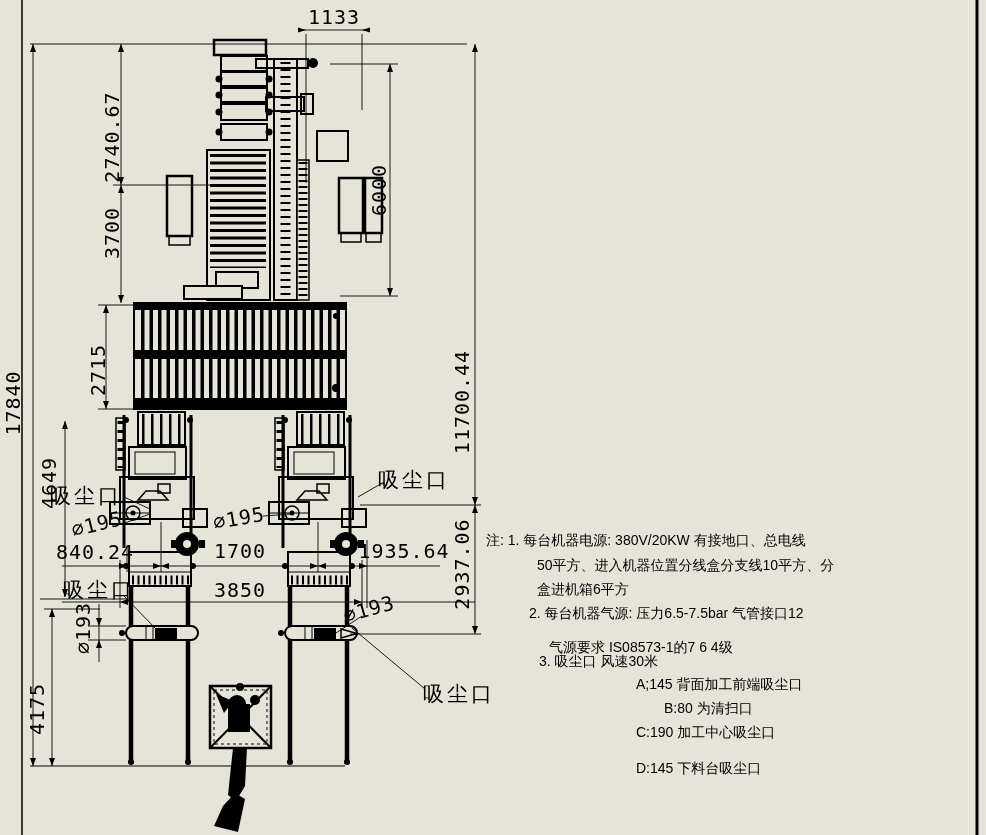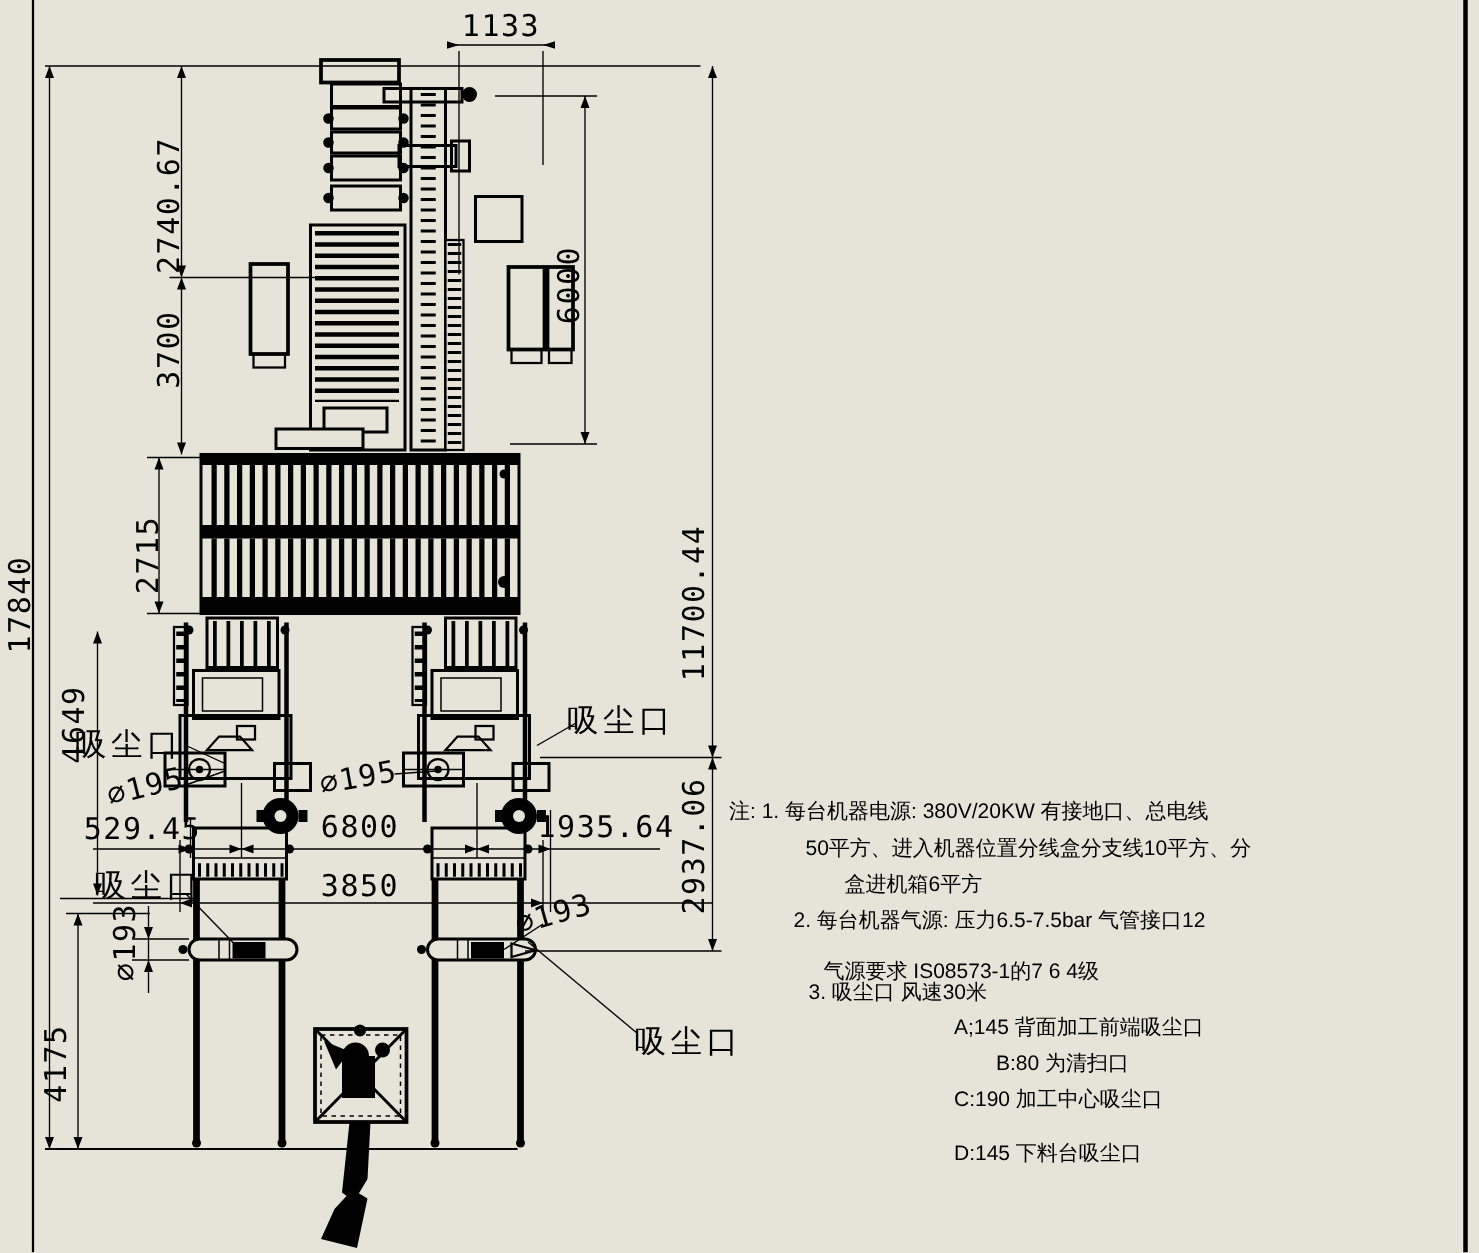--- a/index.html
+++ b/index.html
@@ -246,34 +246,34 @@
 <div class="lbl v" style="left:98px;top:370px;">2715</div>
 <div class="lbl v" style="left:13px;top:403px;">17840</div>
 <div class="lbl v" style="left:462px;top:402px;">11700.44</div>
 <div class="lbl v" style="left:462px;top:564px;">2937.06</div>
 <div class="lbl v" style="left:49px;top:483px;">4649</div>
 <div class="lbl v" style="left:37px;top:709px;">4175</div>
 <div class="lbl v" style="left:83px;top:628px;">∅193</div>
 <div class="lbl" style="left:97px;top:524px;transform:translate(-50%,-50%) rotate(-14deg);">∅195</div>
 <div class="lbl" style="left:239px;top:518px;transform:translate(-50%,-50%) rotate(-10deg);">∅195</div>
 <div class="lbl" style="left:369px;top:609px;transform:translate(-50%,-50%) rotate(-16deg);">∅193</div>
-<div class="lbl" style="left:95px;top:552px;">529.45</div>
-<div class="lbl" style="left:240px;top:551px;">6800</div>
+<div class="lbl" style="left:95px;top:552px;">840.24</div>
+<div class="lbl" style="left:240px;top:551px;">1700</div>
 <div class="lbl" style="left:404px;top:551px;">1935.64</div>
 <div class="lbl" style="left:240px;top:590px;">3850</div>
 
 <div class="lbl cjk" style="left:86px;top:496px;">吸尘口</div>
 <div class="lbl cjk" style="left:99px;top:590px;">吸尘口</div>
 <div class="lbl cjk" style="left:414px;top:480px;">吸尘口</div>
 <div class="lbl cjk" style="left:459px;top:694px;">吸尘口</div>
 
 <div>
   <div class="note-line" style="left:486px;top:528px;">注: 1. 每台机器电源: 380V/20KW 有接地口、总电线</div>
   <div class="note-line" style="left:537px;top:553px;">50平方、进入机器位置分线盒分支线10平方、分</div>
-  <div class="note-line" style="left:563px;top:577px;">盒进机箱6平方</div>
+  <div class="note-line" style="left:537px;top:577px;">盒进机箱6平方</div>
   <div class="note-line" style="left:529px;top:601px;">2. 每台机器气源:  压力6.5-7.5bar 气管接口12</div>
   <div class="note-line" style="left:549px;top:635px;">气源要求 IS08573-1的7 6 4级</div>
   <div class="note-line" style="left:529px;top:649px;margin-left:10px;">3. 吸尘口 风速30米</div>
   <div class="note-line" style="left:636px;top:672px;">A;145 背面加工前端吸尘口</div>
   <div class="note-line" style="left:664px;top:696px;">B:80   为清扫口</div>
   <div class="note-line" style="left:636px;top:720px;">C:190 加工中心吸尘口</div>
   <div class="note-line" style="left:636px;top:744px;margin-top:12px;">D:145 下料台吸尘口</div>
 </div>
 
 </div>

